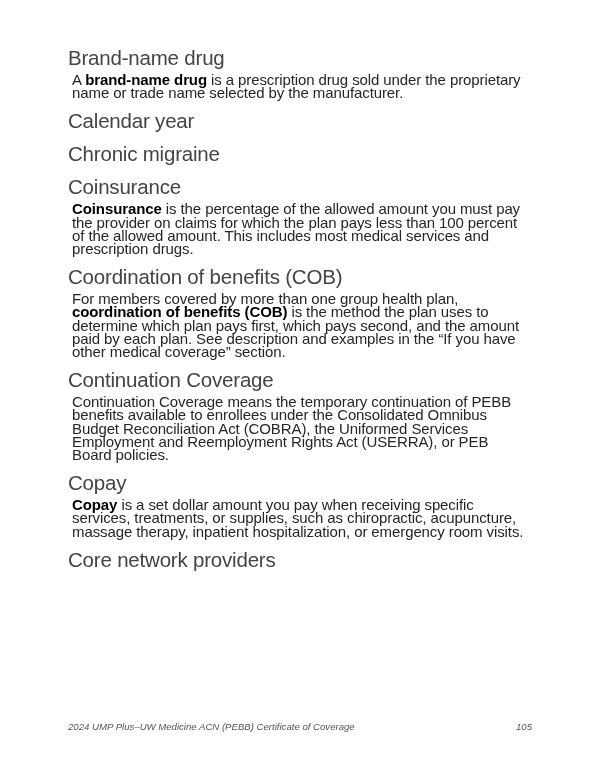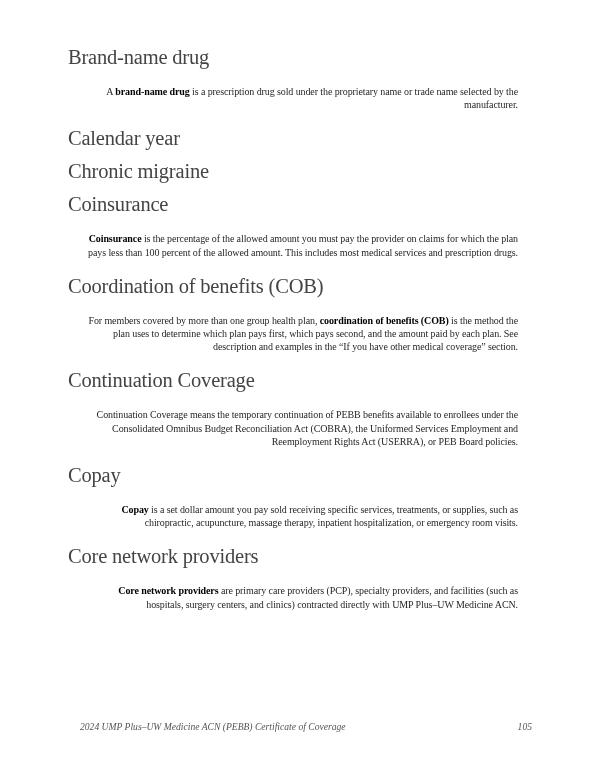--- a/index.html
+++ b/index.html
@@ -5,55 +5,55 @@
   html, body {
     margin: 0;
     padding: 0;
     background: #ffffff;
   }
   .page {
     position: relative;
     width: 600px;
     height: 776px;
     background: #ffffff;
-    font-family: Liberation Serif, serif;
+    font-family: Liberation Sans, sans-serif;
     overflow: hidden;
   }
   .content {
     position: absolute;
     left: 68px;
     top: 46px;
     width: 466px;
   }
   .content h2 {
     font-size: 20.5px;
     line-height: 23px;
     font-weight: 300;
     color: #444444;
     margin: 10px 0 2px 0;
     letter-spacing: -0.2px;
   }
   .content section:first-child h2 {
     margin-top: 0;
   }
   .content p {
-    font-size: 10px;
+    font-size: 15px;
     line-height: 13.2px;
     color: #262626;
-    margin: 16px;
+    margin: 4px;
     letter-spacing: -0.1px;
-    text-align: right;
+    text-align: left;
   }
   .content p b {
     font-weight: bold;
     color: #000000;
   }
   .footer {
     position: absolute;
-    left: 80px;
+    left: 68px;
     right: 68px;
     top: 721px;
     display: flex;
     justify-content: space-between;
     align-items: baseline;
     font-style: italic;
     font-size: 9.6px;
     line-height: 12px;
     color: #555555;
   }
@@ -80,24 +80,23 @@
       <section>
         <h2>Coordination of benefits (COB)</h2>
         <p><span>For members covered by more than one group health plan, </span><b>coordination of benefits (COB)</b><span> is the method the plan uses to determine which plan pays first, which pays second, and the amount paid by each plan. See description and examples in the “If you have other medical coverage” section.</span></p>
       </section>
       <section>
         <h2>Continuation Coverage</h2>
         <p><span>Continuation Coverage means the temporary continuation of PEBB benefits available to enrollees under the Consolidated Omnibus Budget Reconciliation Act (COBRA), the Uniformed Services Employment and Reemployment Rights Act (USERRA), or PEB Board policies.</span></p>
       </section>
       <section>
         <h2>Copay</h2>
-        <p><b>Copay</b><span> is a set dollar amount you pay sold receiving specific services, treatments, or supplies, such as chiropractic, acupuncture, massage therapy, inpatient hospitalization, or emergency room visits.</span></p>
+        <p><b>Copay</b><span> is a set dollar amount you pay when receiving specific services, treatments, or supplies, such as chiropractic, acupuncture, massage therapy, inpatient hospitalization, or emergency room visits.</span></p>
       </section>
       <section>
         <h2>Core network providers</h2>
-        <p><b>Core network providers</b><span> are primary care providers (PCP), specialty providers, and facilities (such as hospitals, surgery centers, and clinics) contracted directly with UMP Plus–UW Medicine ACN.</span></p>
       </section>
     </main>
   <div class="footer">
     <span>2024 UMP Plus–UW Medicine ACN (PEBB) Certificate of Coverage</span>
     <span>105</span>
   </div>
 </div>
 
 </body></html>

